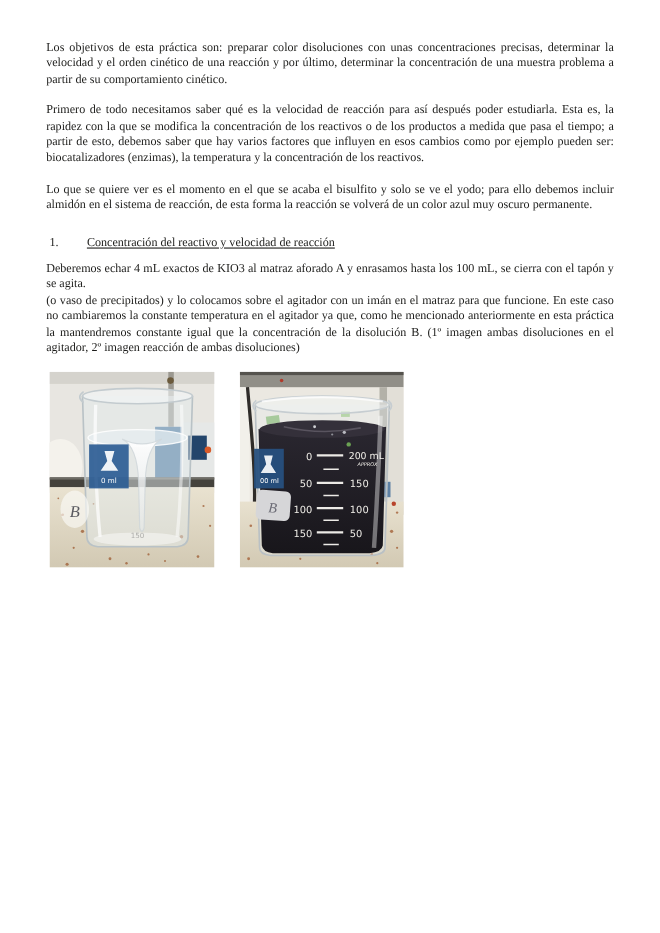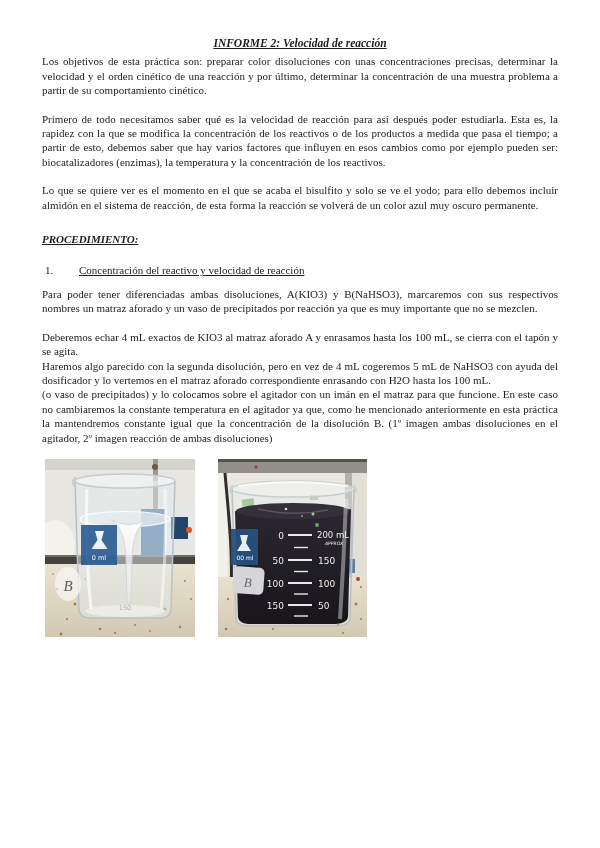--- a/index.html
+++ b/index.html
@@ -19,37 +19,33 @@
   .figures{display:flex;gap:23px;margin:9px 0 0 3px;}
   .figure{display:block;}
   svg text{user-select:none;}
 </style>
 </head>
 <body>
 
 <div class="page">
   <div class="content">
 
-    <div class="title">INFORME 2: Velocidad de reacción</div>
 
 
     <p class="para">Los objetivos de esta práctica son: preparar color disoluciones con unas concentraciones precisas, determinar la velocidad y el orden cinético de una reacción y por último, determinar la concentración de una muestra problema a partir de su comportamiento cinético.</p>
     <p class="para">Primero de todo necesitamos saber qué es la velocidad de reacción para así después poder estudiarla. Esta es, la rapidez con la que se modifica la concentración de los reactivos o de los productos a medida que pasa el tiempo; a partir de esto, debemos saber que hay varios factores que influyen en esos cambios como por ejemplo pueden ser: biocatalizadores (enzimas), la temperatura y la concentración de los reactivos.</p>
     <p class="para gap-lg">Lo que se quiere ver es el momento en el que se acaba el bisulfito y solo se ve el yodo; para ello debemos incluir almidón en el sistema de reacción, de esta forma la reacción se volverá de un color azul muy oscuro permanente.</p>
 
-    <div class="heading proc">PROCEDIMIENTO:</div>
 
     <div class="list-row">
       <span class="num">1.</span>
       <span class="step-title">Concentración del reactivo y velocidad de reacción</span>
     </div>
 
-    <p class="para">Para poder tener diferenciadas ambas disoluciones, A(KIO3) y B(NaHSO3), marcaremos con sus respectivos nombres un matraz aforado y un vaso de precipitados por reacción ya que es muy importante que no se mezclen.</p>
     <p class="para tight">Deberemos echar 4 mL exactos de KIO3 al matraz aforado A y enrasamos hasta los 100 mL, se cierra con el tapón y se agita.</p>
-    <p class="para tight">Haremos algo parecido con la segunda disolución, pero en vez de 4 mL cogeremos 5 mL de NaHSO3 con ayuda del dosificador y lo vertemos en el matraz aforado correspondiente enrasando con H2O hasta los 100 mL.</p>
     <p class="para">(o vaso de precipitados) y lo colocamos sobre el agitador con un imán en el matraz para que funcione. En este caso no cambiaremos la constante temperatura en el agitador ya que, como he mencionado anteriormente en esta práctica la mantendremos constante igual que la concentración de la disolución B. (1º imagen ambas disoluciones en el agitador, 2º imagen reacción de ambas disoluciones)</p>
 
     <div class="figures">
 
       <svg class="figure" width="150" height="178" viewBox="0 0 150 178">
         <defs>
           <linearGradient id="benchL" x1="0" y1="0" x2="0" y2="1">
             <stop offset="0" stop-color="#e9e2d0"></stop>
               <stop offset="1" stop-color="#d2c9b3"></stop>
           </linearGradient>

